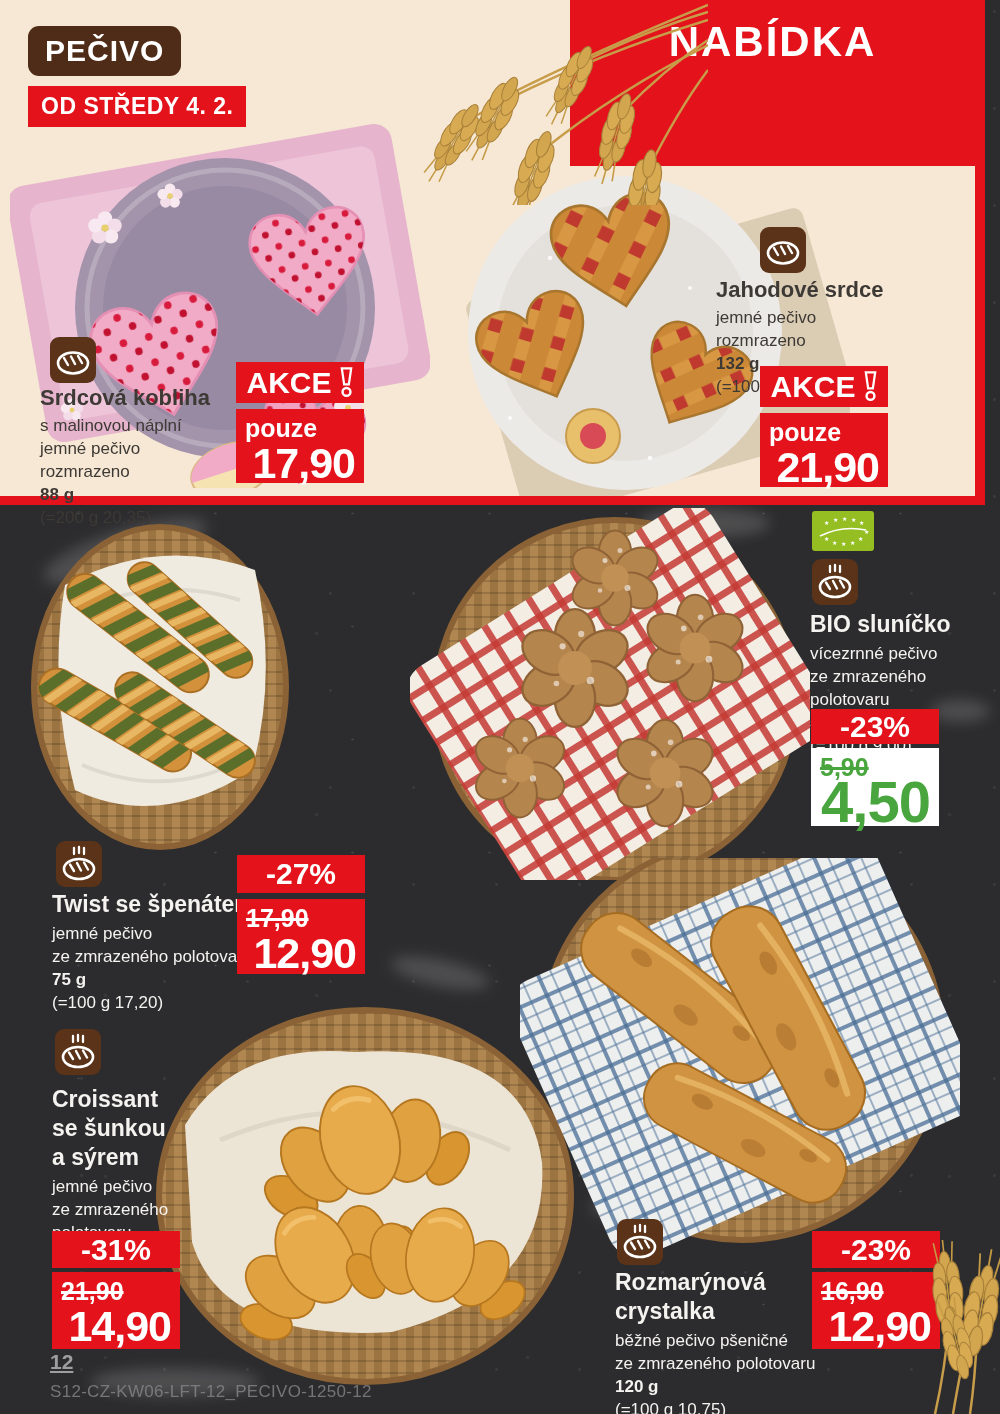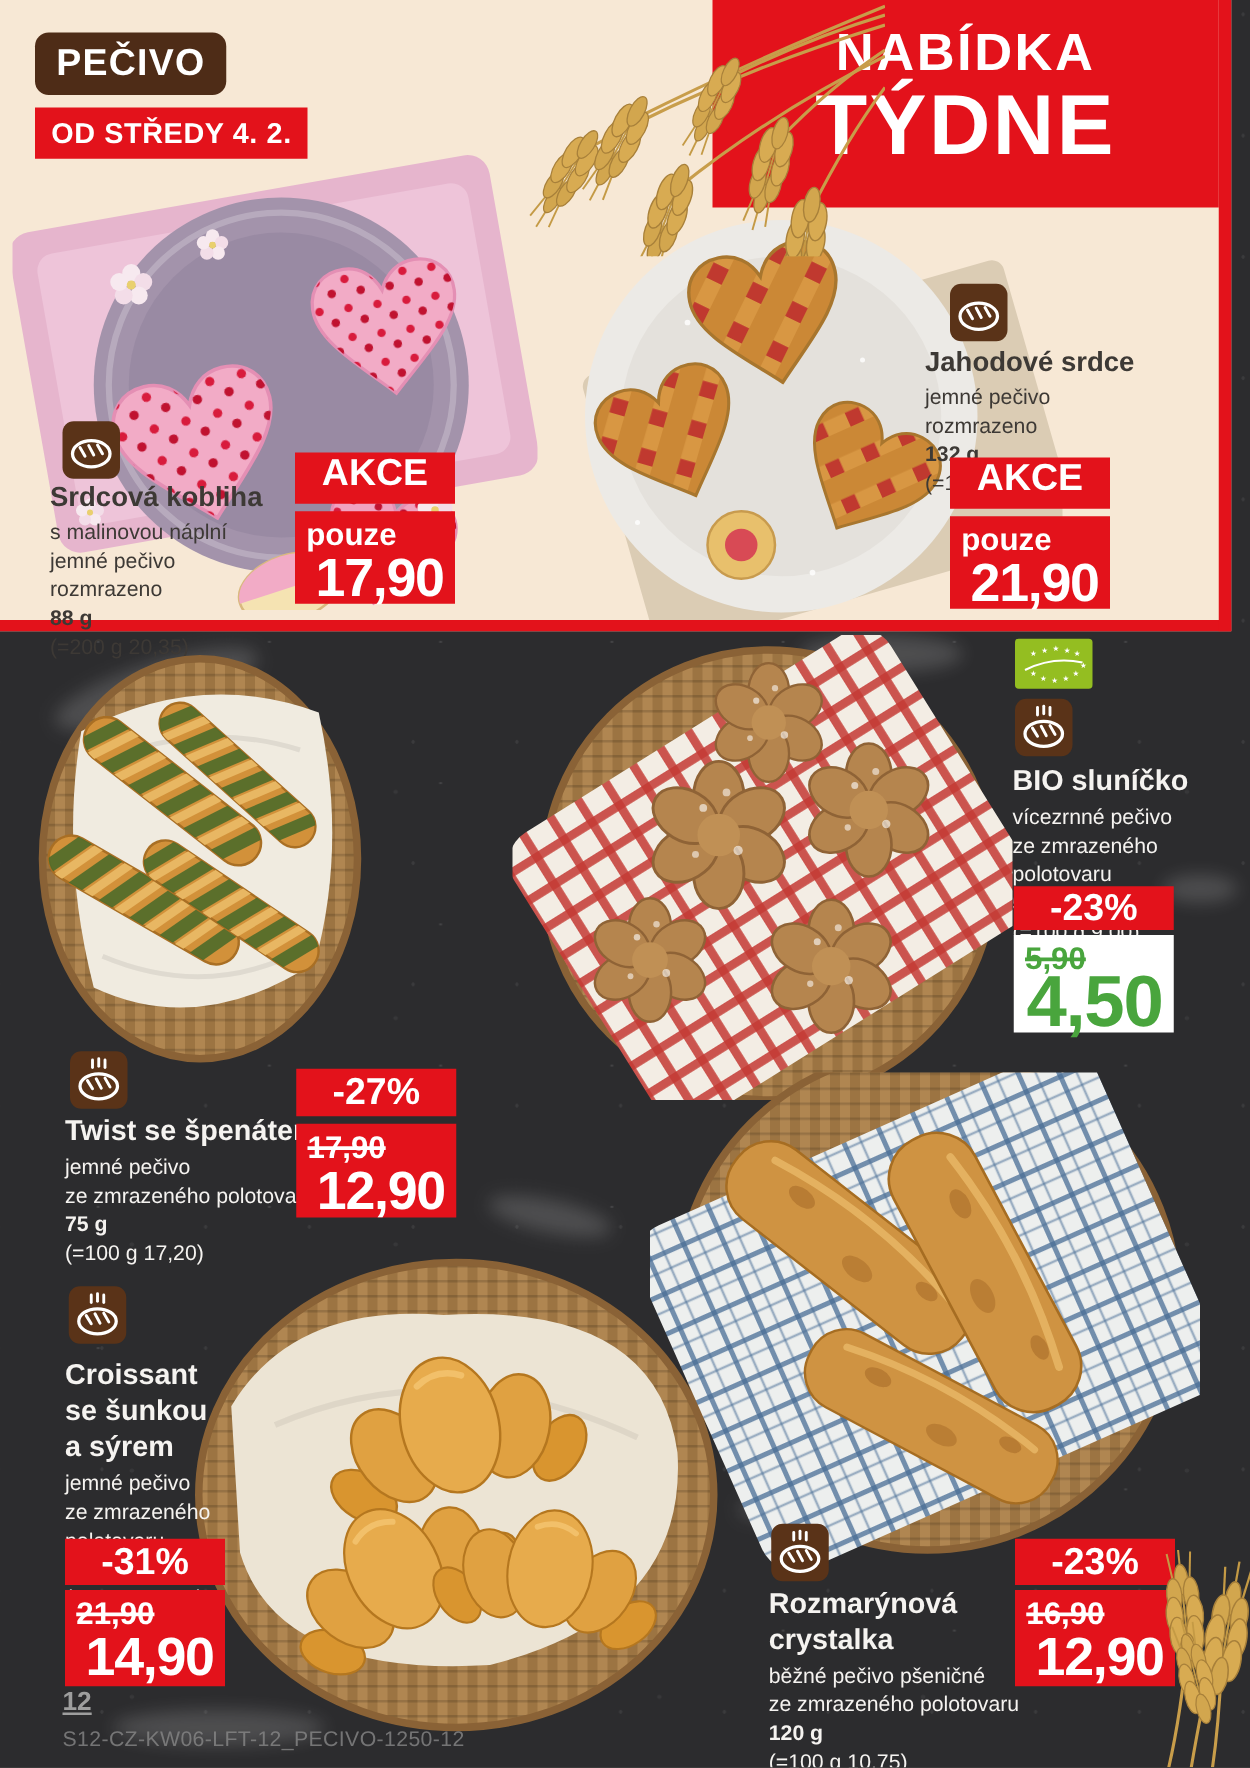--- a/index.html
+++ b/index.html
@@ -50,21 +50,21 @@
 
   
   .p-text{position:absolute;color:var(--text-dark);font-size:17px;line-height:23px;}
   .p-text.dark{color:var(--text-light);}
   .p-name{display:block;font-size:22px;line-height:27px;font-weight:800;margin-bottom:3px;}
   .p-text.dark .p-name{font-size:23px;line-height:29px;}
   .p-weight{font-weight:800;}
 
   
   .badge-akce{position:absolute;width:128px;height:41px;background:var(--red);color:#fff;
-    display:flex;align-items:center;justify-content:center;gap:7px;font-size:30px;font-weight:800;flex-direction:column;}
+    display:flex;align-items:center;justify-content:center;gap:7px;font-size:30px;font-weight:800;}
   .price-box{position:absolute;width:128px;background:var(--red);color:#fff;padding:6px 9px 5px 9px;
     display:flex;flex-direction:column;}
   .price-box .pfx{font-size:25px;font-weight:800;text-align:left;line-height:27px;}
   .price-box .old{font-size:25px;font-weight:800;text-align:left;line-height:27px;
     text-decoration:line-through;text-decoration-thickness:3px;}
   .price-box .new{font-size:43px;font-weight:800;text-align:right;line-height:42px;letter-spacing:-1px;}
   .price-box.white{background:#fff;color:var(--green);}
   .pct-box{position:absolute;width:128px;height:38px;background:var(--red);color:#fff;
     display:flex;align-items:center;justify-content:center;font-size:30px;font-weight:800;}
 
@@ -262,21 +262,20 @@
         </g>
         <circle cx="120" cy="90" r="2.3" fill="rgba(255,255,255,.8)"></circle>
           <circle cx="260" cy="120" r="2" fill="rgba(255,255,255,.8)"></circle>
         <circle cx="220" cy="290" r="2.3" fill="rgba(255,255,255,.8)"></circle>
           <circle cx="80" cy="250" r="2" fill="rgba(255,255,255,.8)"></circle>
       </svg>
     </div>
 
     <div class="week-banner">
       <span class="l1">NABÍDKA</span>
-      <span class="l2">TÝDNE</span>
     </div>
 
     <div class="scene" style="left:408px;top:0;width:300px;height:205px">
       <svg width="300" height="205" viewBox="0 0 300 205">
         <g stroke="#c89d4a" stroke-width="2.5" fill="none">
           <path d="M60,120 Q170,60 300,20"></path>
             <path d="M100,95 Q190,50 300,5"></path>
           <path d="M135,150 Q210,90 300,45"></path>
             <path d="M175,62 Q240,30 300,12"></path>
           <path d="M215,112 Q255,70 300,40"></path>
@@ -321,21 +320,21 @@
     <div class="price-box" style="left:236px;top:409px;height:74px">
       <span class="pfx">pouze</span>
       <span class="new">17,90</span>
     </div>
 
     <div class="icon-box" style="left:760px;top:227px">
       <svg width="46" height="46" viewBox="0 0 46 46">
           <use href="#breadGlyph"></use>
         </svg>
     </div>
-    <div class="p-text" style="left:740px;top:276px;width:210px">
+    <div class="p-text" style="left:716px;top:276px;width:210px">
       <span class="p-name">Jahodové srdce</span>
       <span>jemné pečivo</span><br>
       <span>rozmrazeno</span><br>
       <span class="p-weight">132 g</span><br>
       <span>(=100 g 16,60)</span>
     </div>
     <div class="badge-akce" style="left:760px;top:366px">
       <span>AKCE</span>
       <svg width="15" height="33" viewBox="0 0 16 34">
         <path d="M3,2 L13,2 L10.5,19 L5.5,19 Z" fill="none" stroke="#fff" stroke-width="2.4"></path>

